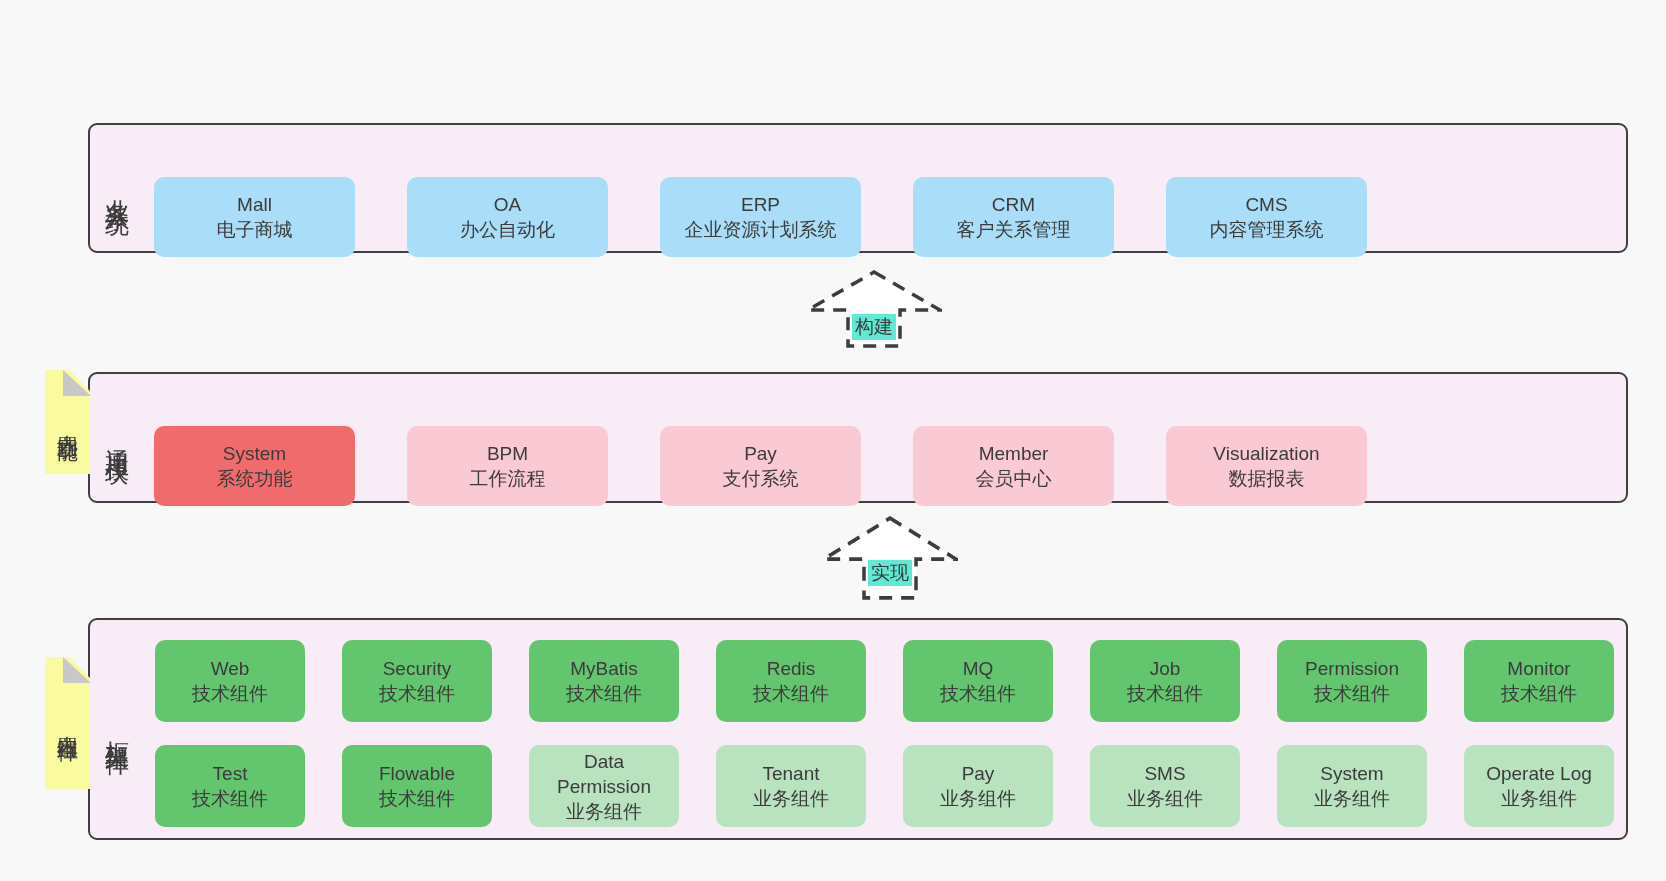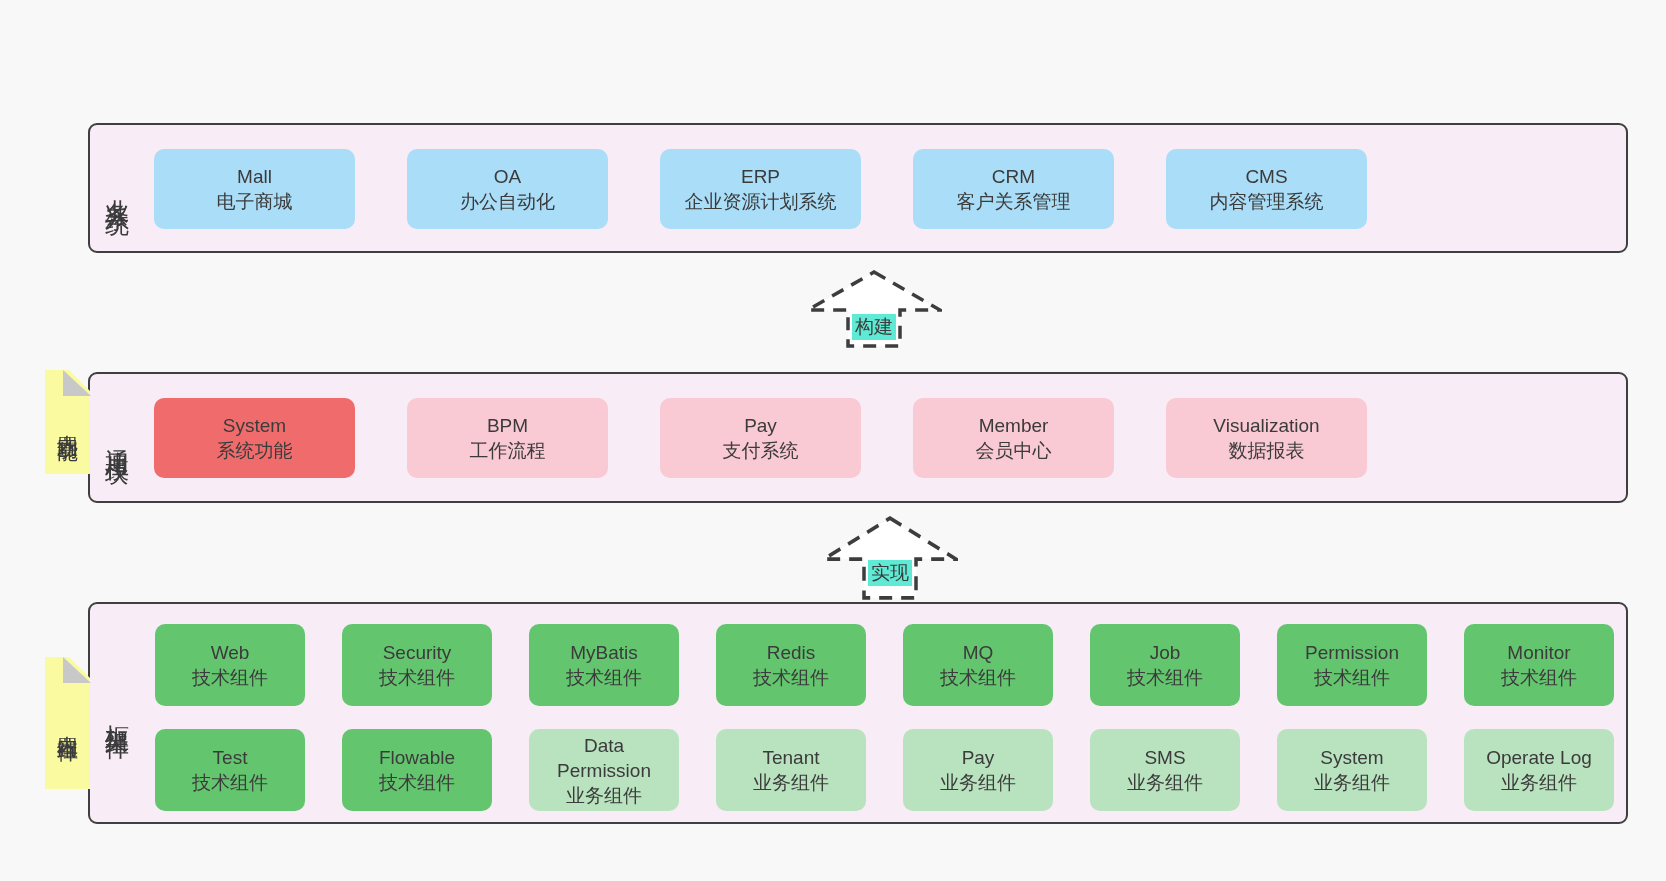--- a/index.html
+++ b/index.html
@@ -29,21 +29,21 @@
     font-size:24px;letter-spacing:4px;color:var(--text,#3b3b3b);
   }
 
   .row{position:absolute;display:flex;}
 
   .box{
     border-radius:10px;
     display:flex;flex-direction:column;align-items:center;justify-content:center;
     text-align:center;box-sizing:border-box;padding:2px 6px;
   }
-  .box-l{width:201px;height:80px;}
+  .box-l{width:201px;height:80px;margin-top:28px;}
   .box-s{width:150px;height:82px;}
   .box-title,.box-sub{font-size:19px;line-height:25px;}
   .blue{background:var(--blue,#aaddf7);}
   .red{background:var(--red,#f06c6c);}
   .pink{background:var(--pink,#f9c9d4);}
   .green{background:var(--green,#64c56f);}
   .lightgreen{background:var(--lightGreen,#b9e2bf);}
 
   
   .sticky{
@@ -146,21 +146,21 @@
       <polygon points="68,2 134,40 94,40 94,76 42,76 42,40 2,40" fill="#ffffff" stroke="#3d3d3d" stroke-width="3.5" stroke-dasharray="13 9" stroke-linejoin="miter"></polygon>
     </svg>
     <span class="arrow-label">实现</span>
   </div>
 
   <div class="sticky" style="left:45px;top:657px;width:45px;height:132px">
     <span class="v-label">内置组件</span>
   </div>
   <div class="sticky-fold" style="left:63px;top:657px"></div>
 
-  <div class="panel" style="left:88px;top:602px;width:1540px;height:222px">
+  <div class="panel" style="left:88px;top:618px;width:1540px;height:222px">
     <div class="v-label-wrap">
       <span class="v-label">框架组件</span>
     </div>
     <div class="row" style="left:65px;top:20px;gap:37px">
       <div class="box box-s green">
         <div class="box-title">Web</div>
         <div class="box-sub">技术组件</div>
       </div>
       <div class="box box-s green">
         <div class="box-title">Security</div>

